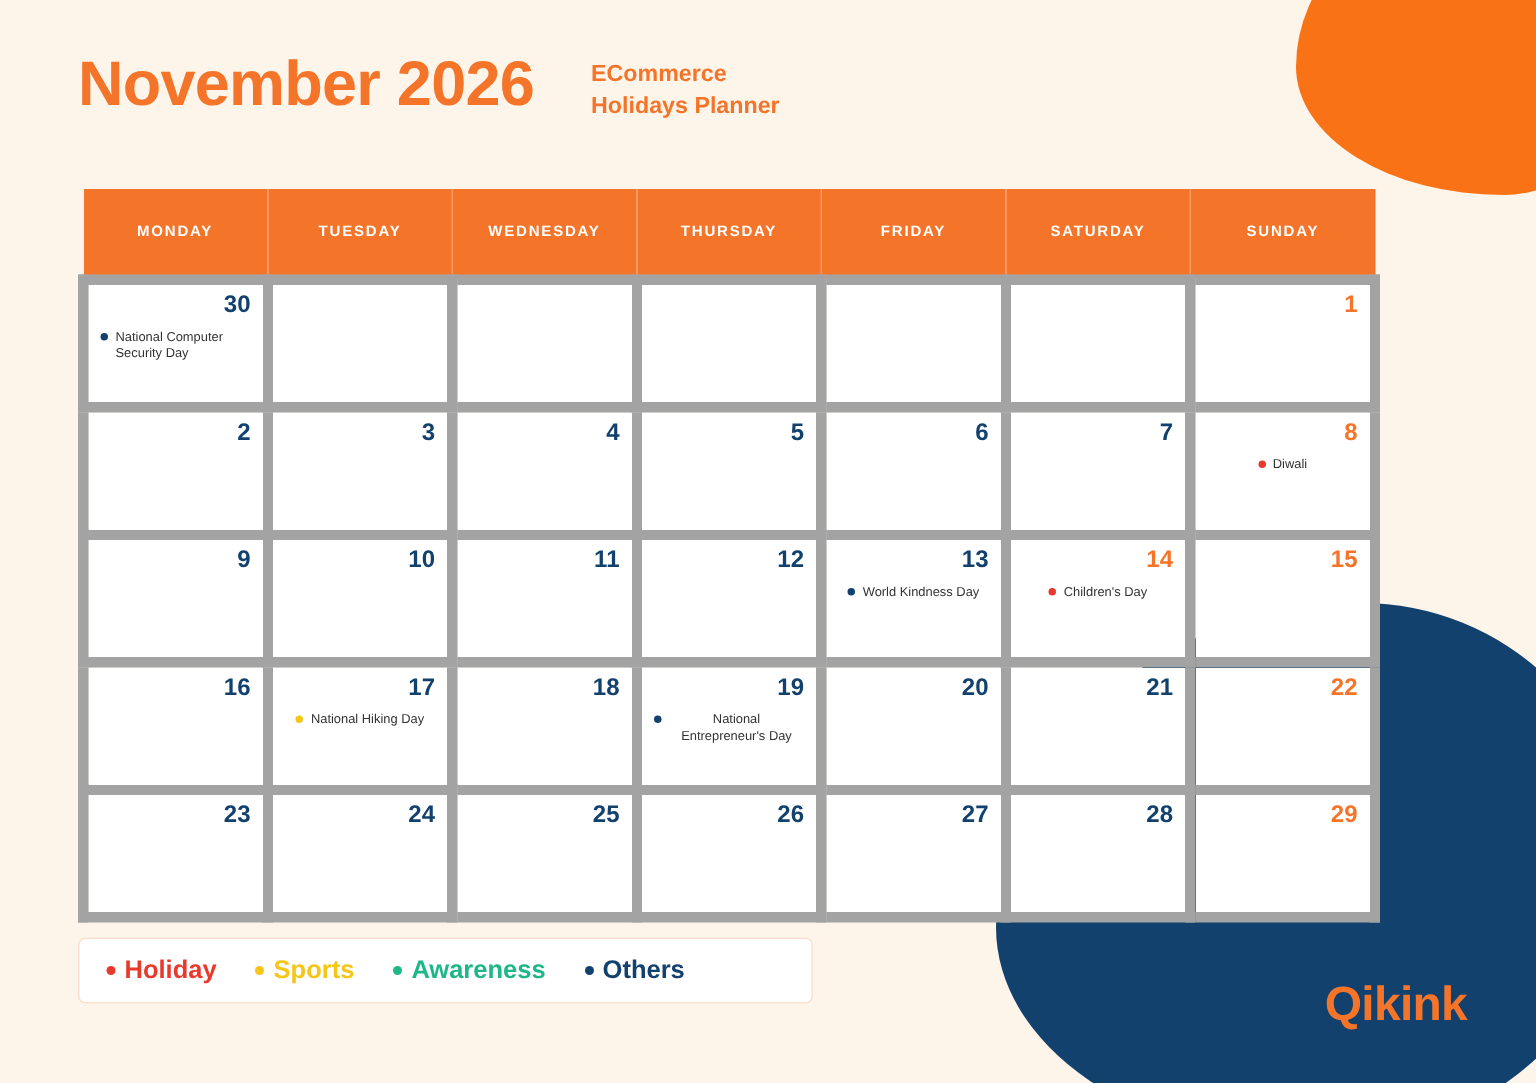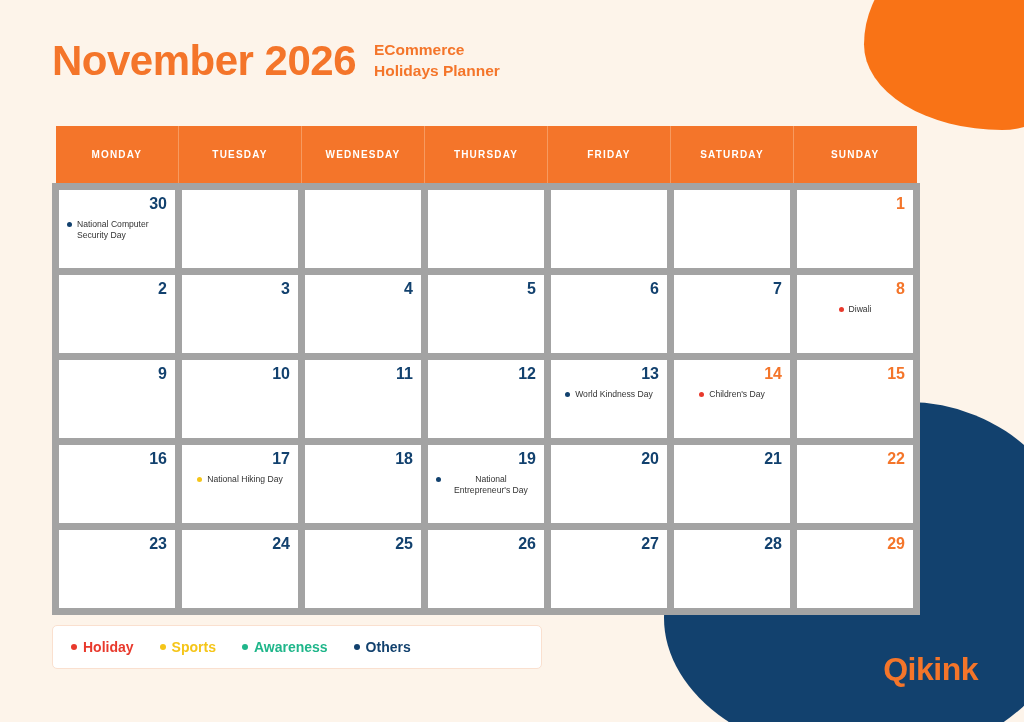--- a/index.html
+++ b/index.html
@@ -34,22 +34,23 @@
     border-radius: 58% 42% 50% 50% / 60% 48% 52% 40%;
     z-index: 0;
   }
 
   
   .header {
     position: absolute;
     top: 30px;
     left: 52px;
     display: flex;
-    align-items: flex-end;
+    align-items: center;
     z-index: 3;
+    gap: 20px;
   }
   .month-title {
     font-size: 42px;
     font-weight: bold;
     color: #f4752a;
     letter-spacing: -0.5px;
     line-height: 1;
     margin-right: 18px;
     font-family: "Liberation Sans", sans-serif;
   }
@@ -143,21 +144,21 @@
     border-radius: 5px;
     display: flex;
     align-items: center;
     padding-left: 18px;
     z-index: 3;
   }
   .legend-item {
     display: flex;
     align-items: center;
     margin-right: 26px;
-    font-size: 14px;
+    font-size: 17px;
     font-weight: bold;
   }
   .legend-item .dot {
     width: 6px;
     height: 6px;
     border-radius: 50%;
     margin-right: 6px;
   }
 
   

